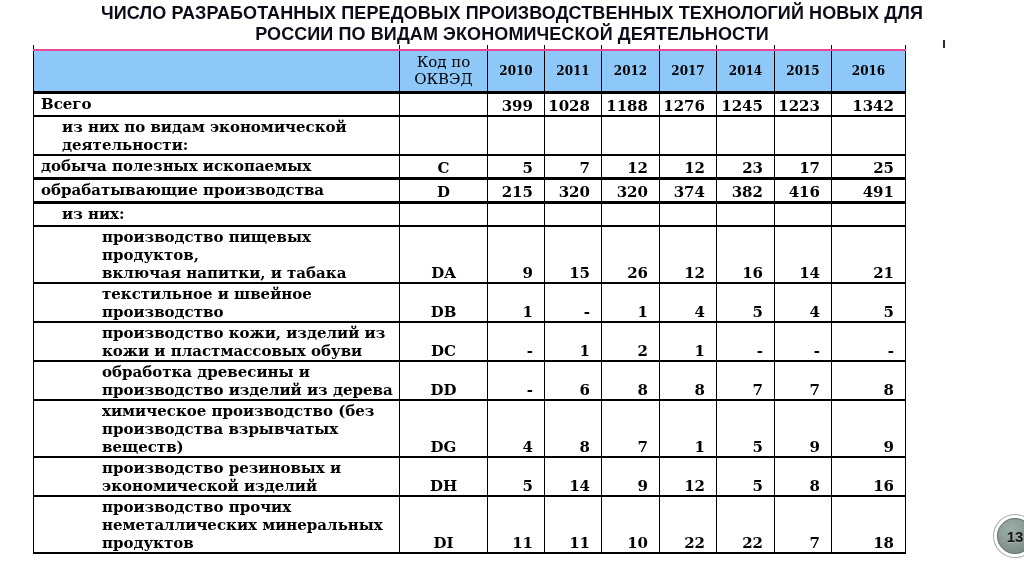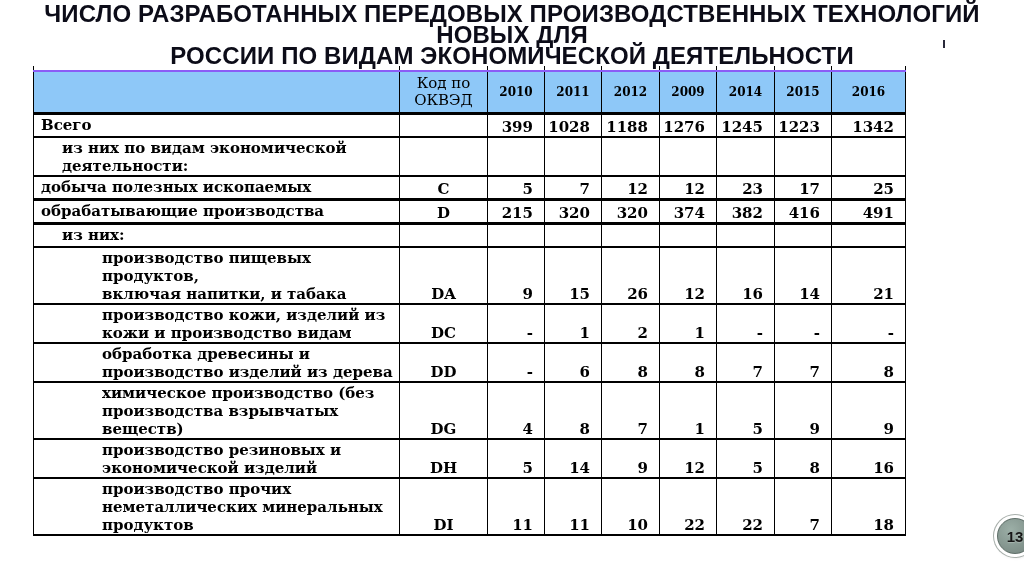--- a/index.html
+++ b/index.html
@@ -1,29 +1,29 @@
 <!DOCTYPE html>
 <html><head>
 <meta charset="utf-8">
 <style>
   html,body{margin:0;padding:0;background:#ffffff;overflow:hidden;}
   .slide{position:relative;width:1024px;height:574px;background:#ffffff;overflow:hidden;
          font-family:"DejaVu Serif", serif;}
-  .title{font-family:"Liberation Sans", sans-serif;font-weight:bold;font-size:24px;
+  .title{font-family:"Liberation Sans", sans-serif;font-weight:bold;font-size:18px;
          line-height:21px;text-align:center;color:#0c0c18;margin:3px auto 0;width:960px;
          white-space:pre-line;letter-spacing:0.1px;}
   .top-tick{position:absolute;left:943px;top:40px;width:2px;height:8px;background:#2a2a3a;}
 
   table{border-collapse:collapse;table-layout:fixed;width:872px;margin-left:33px;margin-top:0;}
   td,th{border-left:1px solid #000;border-right:1px solid #000;overflow:hidden;}
 
   
   tr.crop td{height:4px;border-top:none;border-bottom:none;background:#fff;padding:0;}
 
-  tr.head th{background:#8ec8f8;height:40px;border-top:2px solid #8b5cf6;border-bottom:3px solid #000;
+  tr.head th{background:#8ec8f8;height:40px;border-top:2px solid #ec4899;border-bottom:3px solid #000;
              vertical-align:middle;padding:0;}
   th.code-head{font-weight:normal;font-size:15px;line-height:17px;}
   th.year-head{font-weight:bold;font-size:12px;font-family:"DejaVu Serif", serif;}
 
   tbody td{border-bottom:2px solid #000;vertical-align:bottom;padding:0;}
   tr.thick td{border-bottom:3px solid #000;}
   td.cat{font-weight:bold;font-size:15px;line-height:18px;white-space:pre-line;
          padding:1px 4px 0 7px;vertical-align:top;margin-top:28px;}
   td.cat.ind1{padding-left:28px;}
   td.cat.ind2{padding-left:68px;}
@@ -72,21 +72,21 @@
           <td></td>
           <td></td>
         </tr>
       <tr class="head" id="head-row">
         <th class="cat-head"></th>
         <th class="code-head" style="white-space:pre-line">Код по
 ОКВЭД</th>
       <th class="year-head">2010</th>
           <th class="year-head">2011</th>
           <th class="year-head">2012</th>
-          <th class="year-head">2009</th>
+          <th class="year-head">2017</th>
           <th class="year-head">2014</th>
           <th class="year-head">2015</th>
           <th class="year-head">2016</th>
         </tr>
     </thead>
     <tbody id="table-body">
         <tr>
           <td class="cat ind0">Всего</td>
           <td class="code"></td>
           <td class="num">399</td>
@@ -148,22 +148,34 @@
           <td class="code">DA</td>
           <td class="num">9</td>
           <td class="num">15</td>
           <td class="num">26</td>
           <td class="num">12</td>
           <td class="num">16</td>
           <td class="num">14</td>
           <td class="num">21</td>
         </tr>
         <tr>
+          <td class="cat ind2">текстильное и швейное
+производство</td>
+          <td class="code">DB</td>
+          <td class="num">1</td>
+          <td class="num">-</td>
+          <td class="num">1</td>
+          <td class="num">4</td>
+          <td class="num">5</td>
+          <td class="num">4</td>
+          <td class="num">5</td>
+        </tr>
+        <tr>
           <td class="cat ind2">производство кожи, изделий из
-кожи и производство видам</td>
+кожи и пластмассовых обуви</td>
           <td class="code">DC</td>
           <td class="num">-</td>
           <td class="num">1</td>
           <td class="num">2</td>
           <td class="num">1</td>
           <td class="num">-</td>
           <td class="num">-</td>
           <td class="num">-</td>
         </tr>
         <tr>

